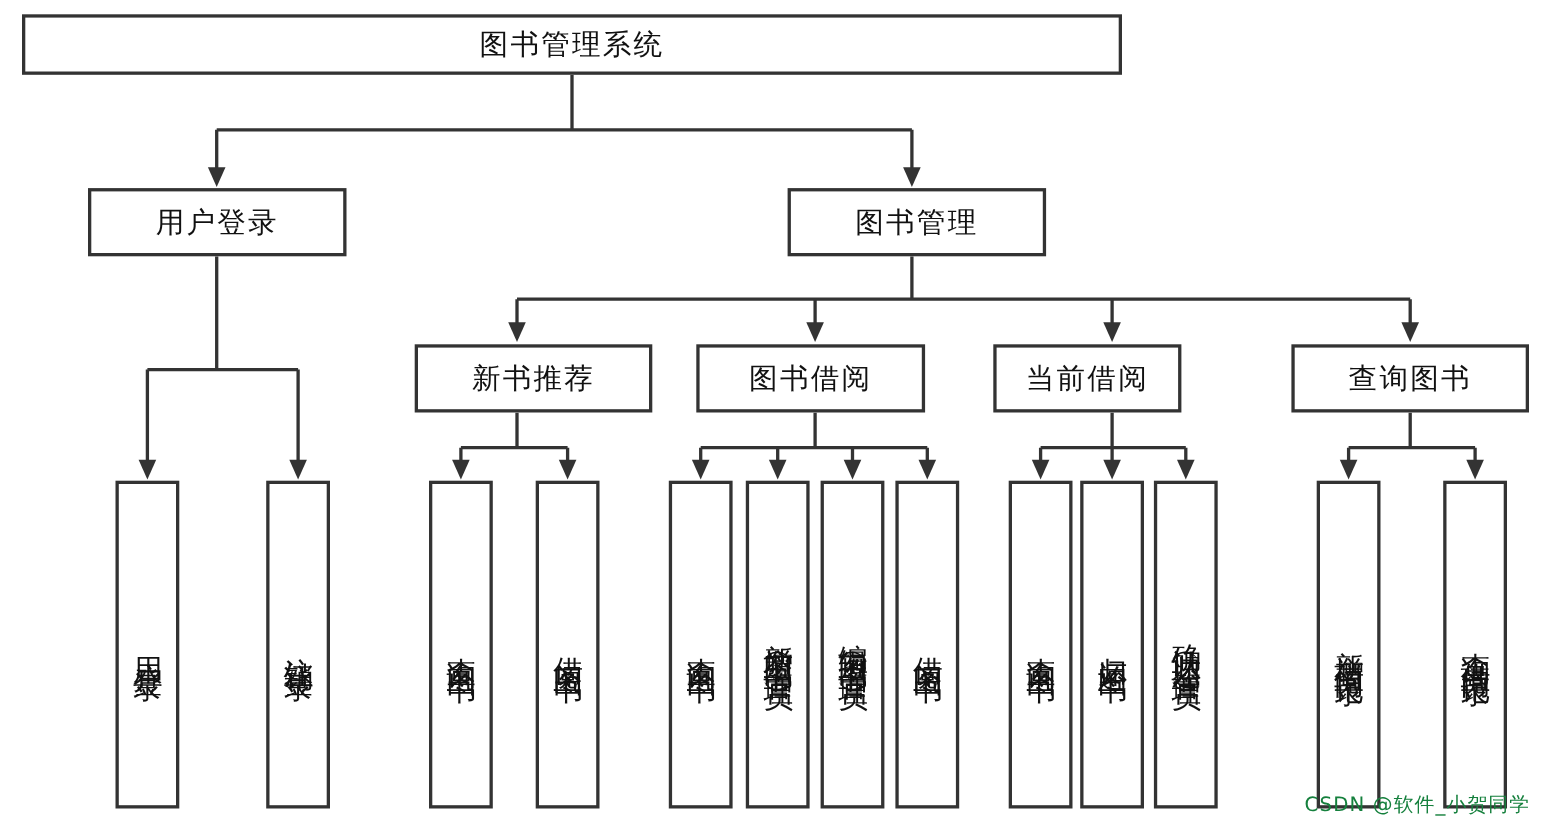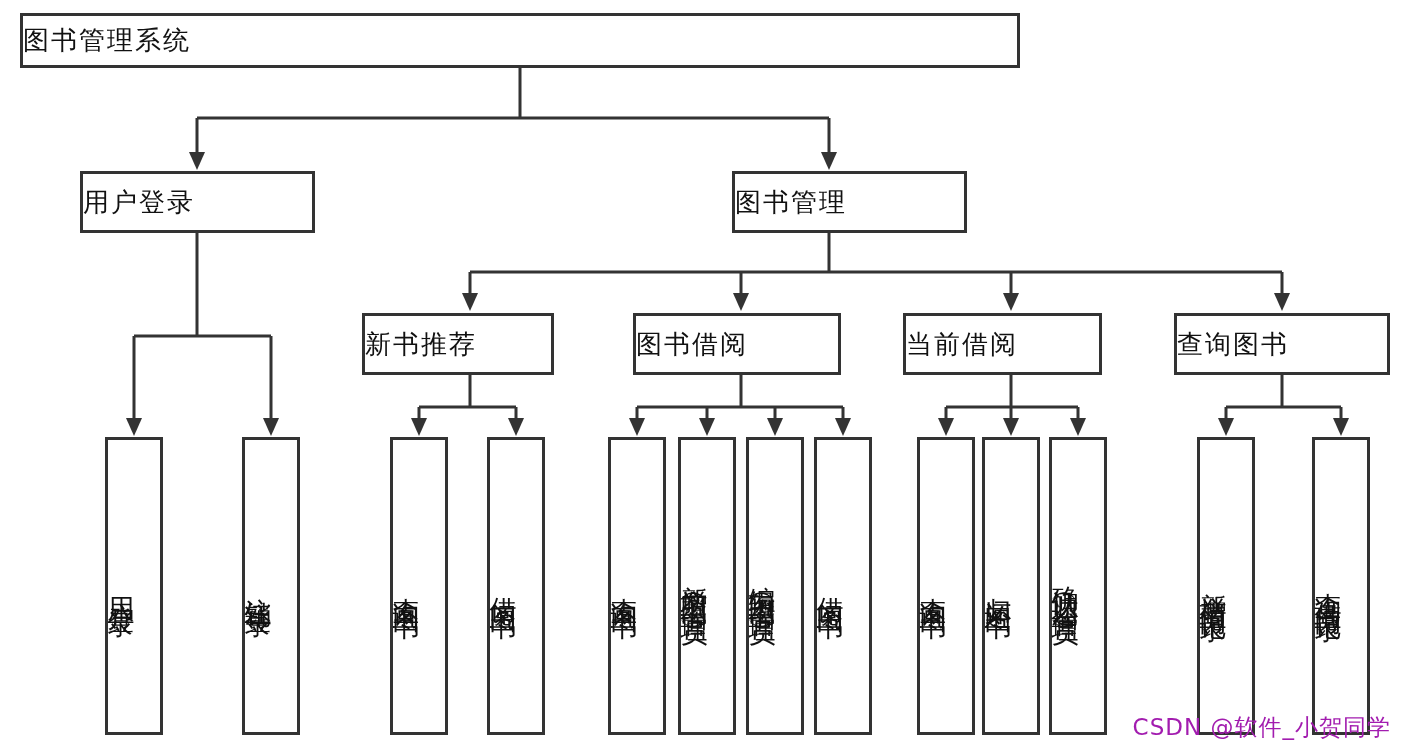--- a/index.html
+++ b/index.html
@@ -4,30 +4,30 @@
 <style>
   html,body{margin:0;padding:0;background:#ffffff;}
   .stage{
     position:relative;width:1405px;height:747px;background:#ffffff;
     font-family:"DejaVu Sans","Liberation Sans",sans-serif;overflow:hidden;
     color:#111111;
   }
   .connectors{position:absolute;left:0;top:0;width:1405px;height:747px;}
   .node{
     position:absolute;box-sizing:border-box;border:3px solid #333333;
-    background:#ffffff;display:flex;align-items:center;justify-content:flex-start;
+    background:#ffffff;display:flex;align-items:center;justify-content:center;
   }
   .hnode{font-size:26px;letter-spacing:2px;white-space:nowrap;}
   .vnode span{
     writing-mode:vertical-rl;text-orientation:mixed;
     font-size:27px;letter-spacing:5px;line-height:1;
   }
   .watermark{
     position:absolute;right:14px;bottom:4px;
-    font-size:23px;letter-spacing:1px;color:#a21caf;white-space:nowrap;
+    font-size:18px;letter-spacing:1px;color:#15803d;white-space:nowrap;
   }
 </style>
 </head>
 <body>
 
 <div class="stage">
 
   <svg class="connectors" width="1405" height="747" viewBox="0 0 1405 747">
     <path fill="none" stroke="#333333" stroke-width="3" d="
       M520 68 V118 M197 118 H829 M197 118 V154 M829 118 V154
@@ -60,31 +60,31 @@
     </g>
   </svg>
 
   <div class="node hnode" style="left:20px;top:13px;width:1000px;height:55px">
     <span>图书管理系统</span>
   </div>
 
   <div class="node hnode" style="left:80px;top:171px;width:235px;height:62px">
     <span>用户登录</span>
   </div>
-  <div class="node hnode" style="left:732px;top:171px;width:235px;height:62px">
+  <div class="node hnode" style="left:716px;top:171px;width:235px;height:62px">
     <span>图书管理</span>
   </div>
 
-  <div class="node hnode" style="left:362px;top:313px;width:192px;height:62px">
+  <div class="node hnode" style="left:377px;top:313px;width:216px;height:62px">
     <span>新书推荐</span>
   </div>
   <div class="node hnode" style="left:633px;top:313px;width:208px;height:62px">
     <span>图书借阅</span>
   </div>
-  <div class="node hnode" style="left:903px;top:313px;width:199px;height:62px">
+  <div class="node hnode" style="left:903px;top:313px;width:171px;height:62px">
     <span>当前借阅</span>
   </div>
   <div class="node hnode" style="left:1174px;top:313px;width:216px;height:62px">
     <span>查询图书</span>
   </div>
 
   <div class="node vnode" style="left:105px;top:437px;width:58px;height:298px">
     <span>用户登录</span>
   </div>
   <div class="node vnode" style="left:242px;top:437px;width:58px;height:298px">

